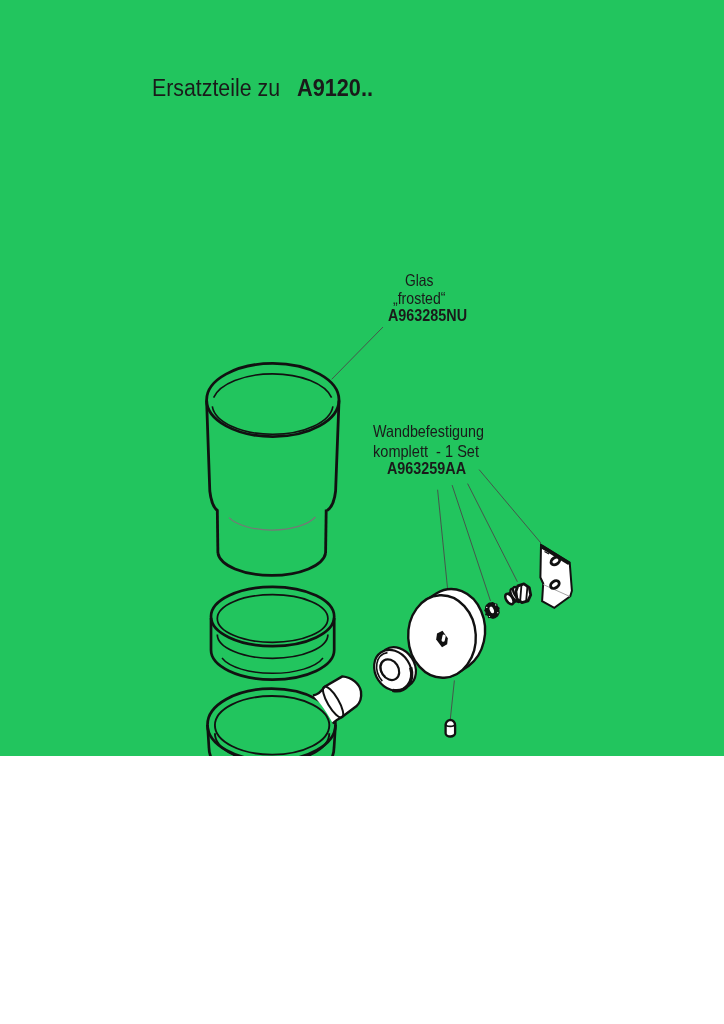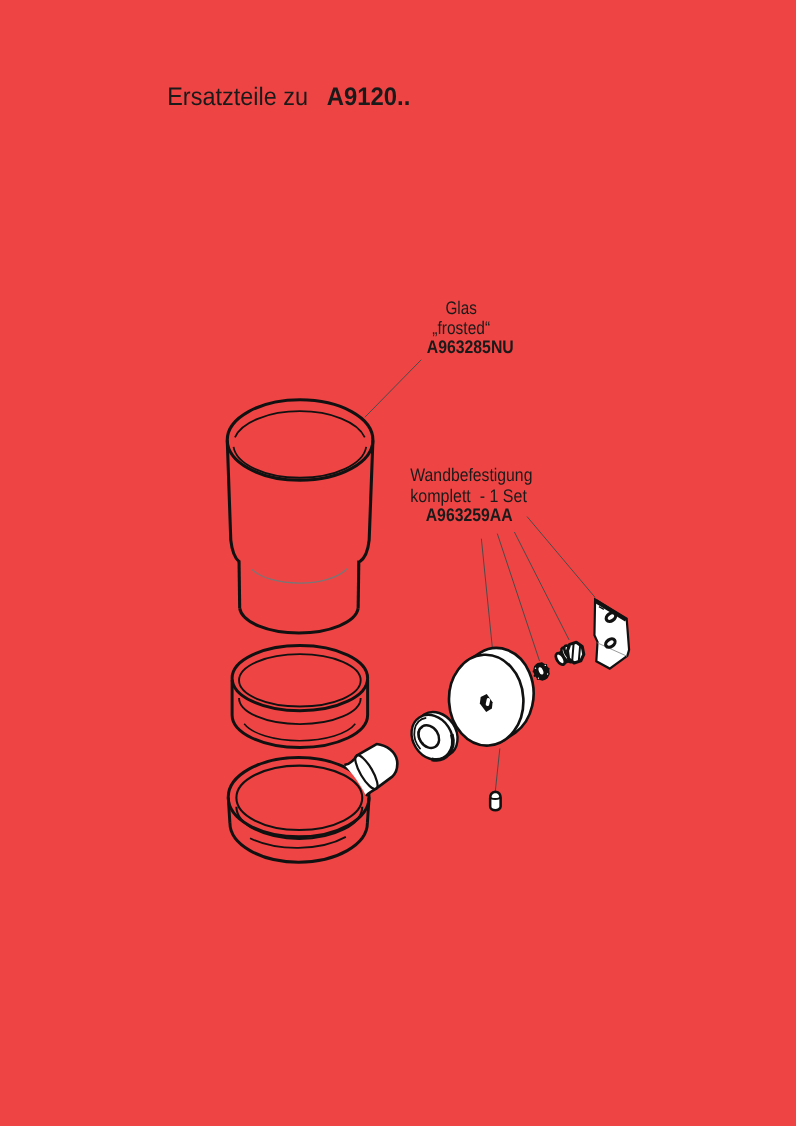--- a/index.html
+++ b/index.html
@@ -1,16 +1,16 @@
 <!DOCTYPE html>
 <html><head>
 <meta charset="utf-8">
 <style>
 html,body{margin:0;padding:0;background:#fff;overflow:hidden;}
-#page{position:relative;width:724px;height:1024px;background:#ef4444;overflow:hidden;}
+#page{position:relative;width:724px;height:756px;background:#22c55e;overflow:hidden;}
 svg{position:absolute;top:0;left:0;}
 text{font-family:"Liberation Sans",sans-serif;fill:#1a1a1a;}
 </style>
 </head>
 <body>
 <div id="page">
 <svg width="724" height="1024" viewBox="0 0 724 1024">
 
   <g stroke="#4a4a4a" stroke-width="0.9" fill="none">
     <line x1="383" y1="327" x2="331.7" y2="379.3"></line>

